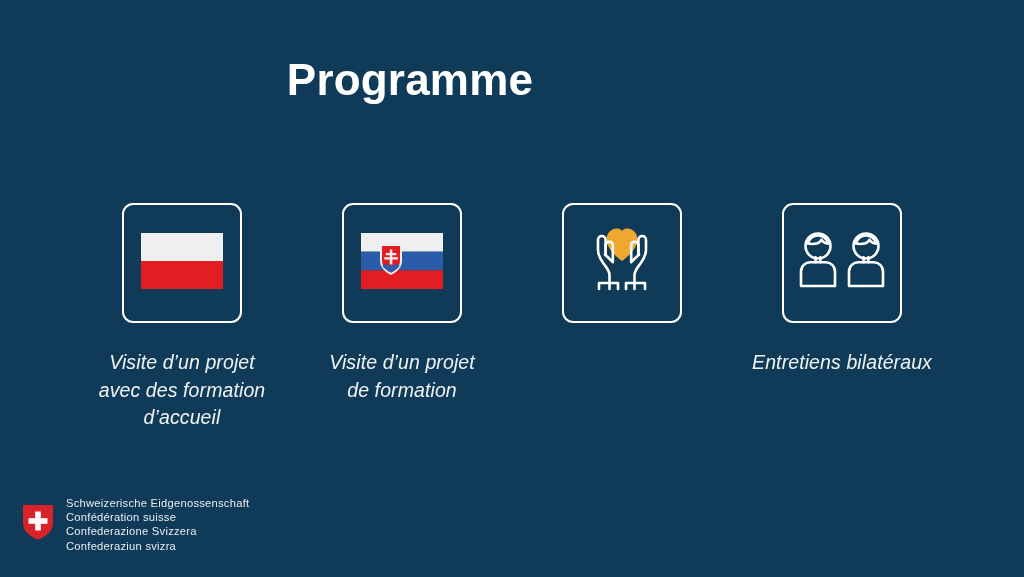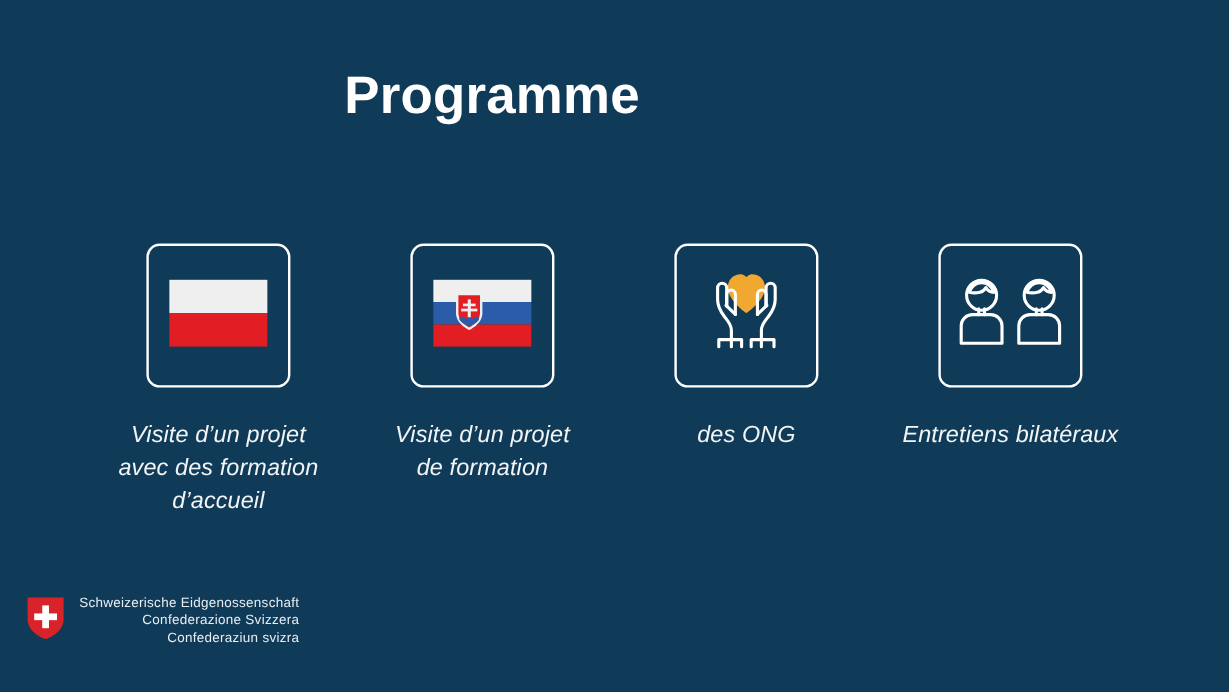--- a/index.html
+++ b/index.html
@@ -79,21 +79,20 @@
   }
   #swiss-logo-text {
     display:flex;
     flex-direction:column;
     justify-content:center;
     color:#E8EDF1;
     font-size:11.2px;
     line-height:14.2px;
     letter-spacing:0.25px;
     white-space:nowrap;
-    text-align:right;
   }
   #swiss-logo-text span { display:block; }
 </style>
 </head>
 <body>
 
 <div id="slide">
 
   <div id="slide-title">Programme</div>
 
@@ -171,21 +170,20 @@
                        L29.6,38"></path>
               <path d="M29.6,38 L29.6,28.5 C29.6,26.2 31.2,24.7 33.2,24.7
                        C35.2,24.7 36.8,26.2 36.8,28.5 L36.8,45"></path>
               <path d="M36.8,45 L29,37.5"></path>
               <path d="M23,72 L23,66 L42,66 L42,72"></path>
             </g>
           </svg>
         </span>
       </div>
       <div class="caption">
-        <div>des ONG</div>
       </div>
     </div>
 
     <div class="item">
       <div class="icon-box">
         <span>
           <svg width="94" height="64" viewBox="0 0 94 64">
             <g fill="none" stroke="#FFFFFF" stroke-width="2.6" stroke-linejoin="round" stroke-linecap="round">
 
               <circle cx="23" cy="17" r="12.5"></circle>
@@ -217,18 +215,19 @@
   <div id="swiss-logo">
     <span>
       <svg width="34" height="38" viewBox="0 0 34 38">
         <path d="M2,2 H32 V20 C32,29.5 22.5,34.6 17,36.6 C11.5,34.6 2,29.5 2,20 Z" fill="#D8232A"></path>
         <rect x="14.2" y="8.5" width="5.6" height="19" fill="#FFFFFF"></rect>
         <rect x="7.5" y="15.2" width="19" height="5.6" fill="#FFFFFF"></rect>
       </svg>
     </span>
     <div id="swiss-logo-text">
       <span>Schweizerische Eidgenossenschaft</span>
+      <span>Confédération suisse</span>
       <span>Confederazione Svizzera</span>
       <span>Confederaziun svizra</span>
     </div>
   </div>
 
 </div>
 
 </body></html>

